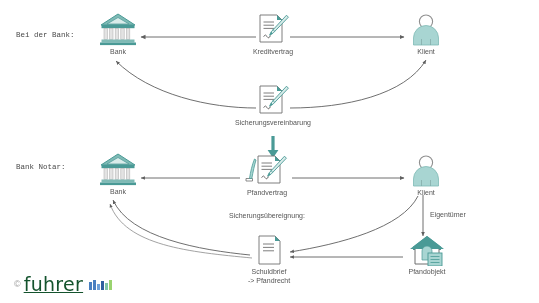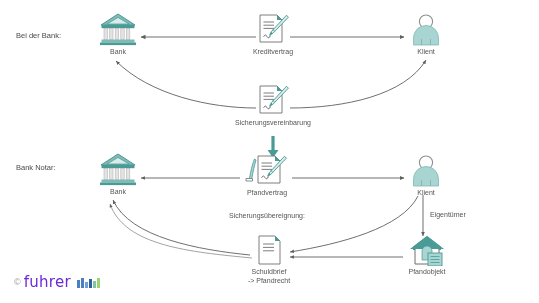--- a/index.html
+++ b/index.html
@@ -20,45 +20,47 @@
     line-height:8.5px;
     white-space:nowrap;
     margin-top:2px;
   }
   .node-label.two-line{white-space:pre-line;}
   .section-label{
     position:absolute;
     font-size:7.5px;
     color:#4a4a4a;
     white-space:nowrap;
+    font-family:Liberation Mono, monospace;
   }
   .edge-label{
     position:absolute;
     font-size:7px;
     color:#555555;
     white-space:nowrap;
   }
   .icon-box{position:relative;}
   
   .logo{
     position:absolute;
     left:14px; top:275px;
     display:flex;
     align-items:center;
     gap:3px;
   }
   .logo-c{
     font-size:9px;color:#9b9b9b;line-height:1;
   }
   .logo-word{
-    font-size:15px;
-    color:#6d28d9;
+    font-size:19px;
+    color:#14532d;
     letter-spacing:0.3px;
     line-height:1;
     font-family:"DejaVu Sans", sans-serif;
+    text-decoration:underline;
   }
   .logo-blocks{display:flex;align-items:flex-end;gap:1px;margin-left:3px;}
   .logo-blocks i{display:block;width:3px;background:#3a6fb0;}
 </style>
 </head>
 <body>
 
 <div id="stage">
 
   <svg class="svg-layer" viewBox="0 0 539 303">

